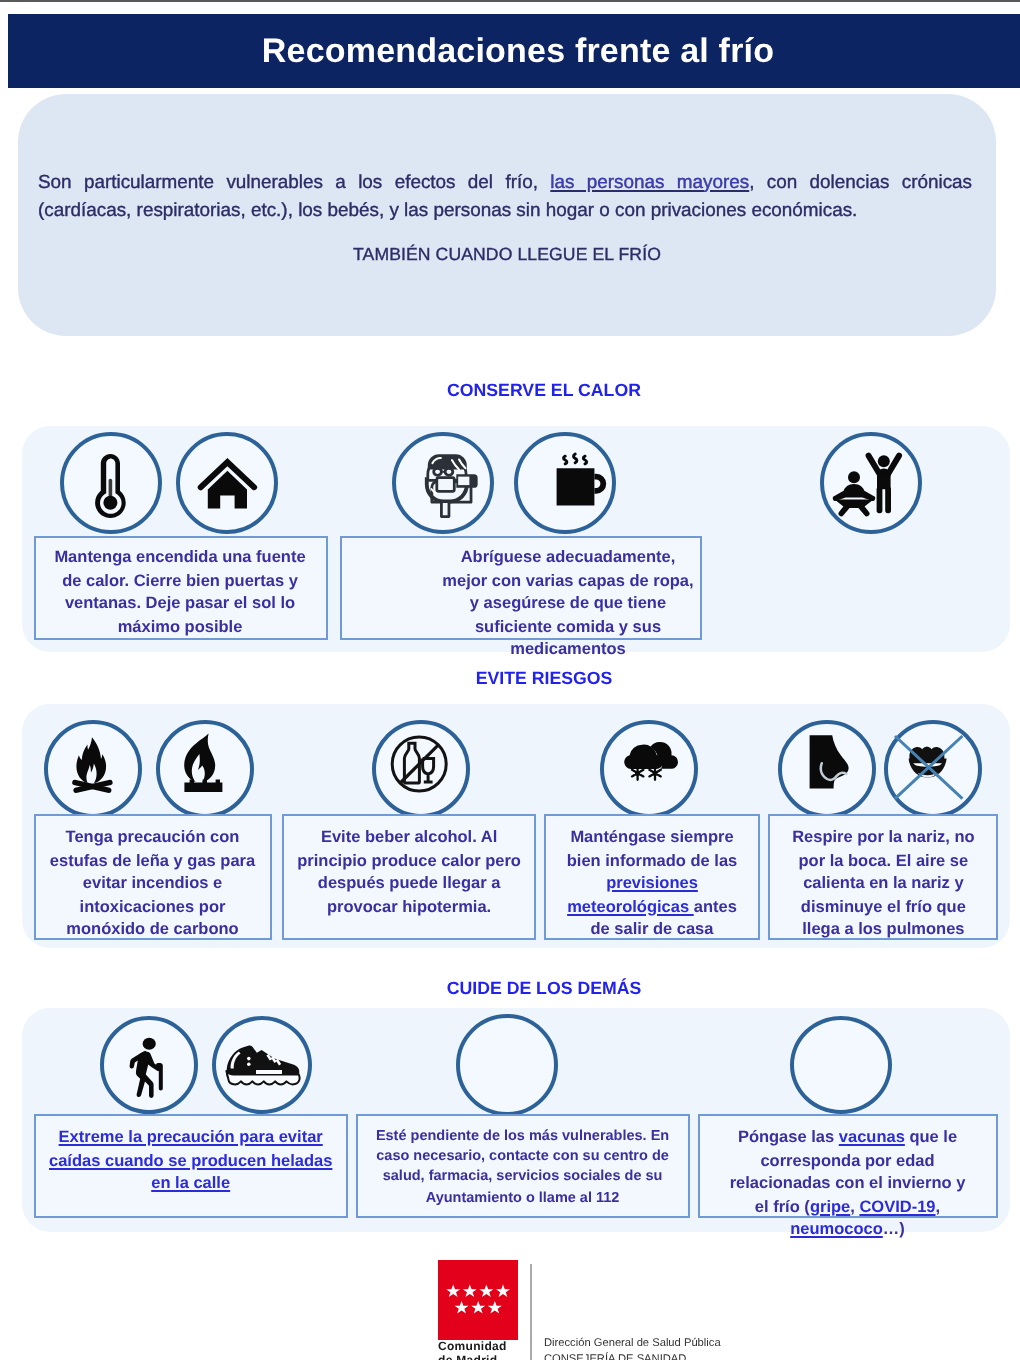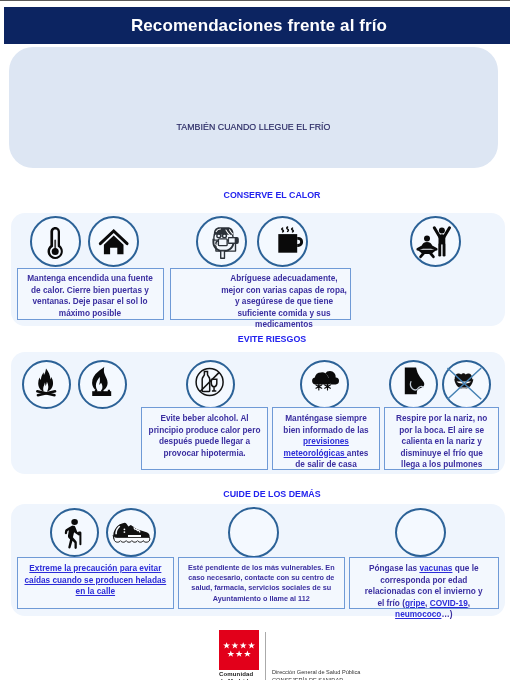--- a/index.html
+++ b/index.html
@@ -46,20 +46,21 @@
 </head>
 <body>
 
 <div id="page">
   <div class="topline"></div>
   <div class="titlebar">
     <span class="ttl">Recomendaciones frente al frío</span>
   </div>
 
   <div class="intro">
+    <p class="l2 justified"><span>Son particularmente vulnerables a los efectos del frío, </span><a href="#">las personas mayores</a><span>, con dolencias crónicas (cardíacas, respiratorias, etc.), los bebés, y las personas sin hogar o con privaciones económicas.</span></p>
     <p class="l3">TAMBIÉN CUANDO LLEGUE EL FRÍO</p>
   </div>
 
   <div class="sechead" style="top:190px;">CONSERVE EL CALOR</div>
   <div class="panel" style="left:10.5px;top:213px;width:494px;height:113px;">
 
     <div class="circ" style="left:19.5px;top:2.5px;width:51px;height:51px;">
       <svg viewBox="0 0 51 51" width="51" height="51">
         <path d="M25.2 11.0c-2.65 0-4.8 2.15-4.8 4.8v13.55c-1.75 1.42-2.85 3.6-2.85 6.0 0 4.22 3.43 7.65 7.65 7.65s7.65-3.43 7.65-7.65c0-2.4-1.1-4.58-2.85-6.0V15.8c0-2.65-2.15-4.8-4.8-4.8zm0 2.3c1.38 0 2.5 1.12 2.5 2.5v14.8l.8.55c1.42 .97 2.3 2.58 2.3 4.35 0 2.98-2.42 5.4-5.4 5.4s-5.4-2.42-5.4-5.4c0-1.77.88-3.38 2.3-4.35l.8-.55V15.8c0-1.38 1.12-2.5 2.5-2.5z" fill="#0a0a0a"></path>
         <path d="M25.2 23.4c-.5 0-.9.4-.9.9v8.6a2.5 2.5 0 1 0 1.8 0v-8.6c0-.5-.4-.9-.9-.9z" fill="#3a3a3a"></path>
@@ -185,20 +186,23 @@
           <path d="M12.3 19.2c.6 5.6 4.3 9.6 9.5 9.6s8.9-4.0 9.5-9.6z" fill="#111"></path>
           <path d="M14.6 21.6h14.4c-.4.6-1.1 1.1-2.2 1.3-2.0.4-3.2.5-5.0.5s-3.0-.1-5.0-.5c-1.1-.2-1.8-.7-2.2-1.3z" fill="#fff"></path>
           <path d="M16.8 26.4c1.4.8 3.1 1.2 5.0 1.2s3.6-.4 5.0-1.2c-1.2 1.6-3.0 2.4-5.0 2.4s-3.8-.8-5.0-2.4z" fill="#e8eef5"></path>
         </g>
         <g stroke="#4682b4" stroke-width="1.5">
           <path d="M5.5 8.0 39.2 39.3M39.2 8.0 5.5 39.3"></path>
         </g>
       </svg>
     </div>
 
+    <div class="tbox" style="left:6px;top:55px;width:119.5px;height:63px;padding-top:5px;">
+      <p style="width:110px">Tenga precaución con estufas de leña y gas para evitar incendios e intoxicaciones por monóxido de carbono</p>
+    </div>
     <div class="tbox" style="left:130.8px;top:55px;width:126.5px;height:63px;padding-top:5px;">
       <p style="width:112px">Evite beber alcohol. Al principio produce calor pero después puede llegar a provocar hipotermia.</p>
     </div>
     <div class="tbox" style="left:261.5px;top:55px;width:108px;height:63px;padding-top:5px;">
       <p style="width:92px"><span>Manténgase siempre bien informado de las </span><a href="#">previsiones meteorológicas </a><span>antes de salir de casa</span></p>
     </div>
     <div class="tbox" style="left:373.9px;top:55px;width:114.6px;height:63px;padding-top:5px;">
       <p style="width:93px">Respire por la nariz, no por la boca. El aire se calienta en la nariz y disminuye el frío que llega a los pulmones</p>
     </div>
   </div>

